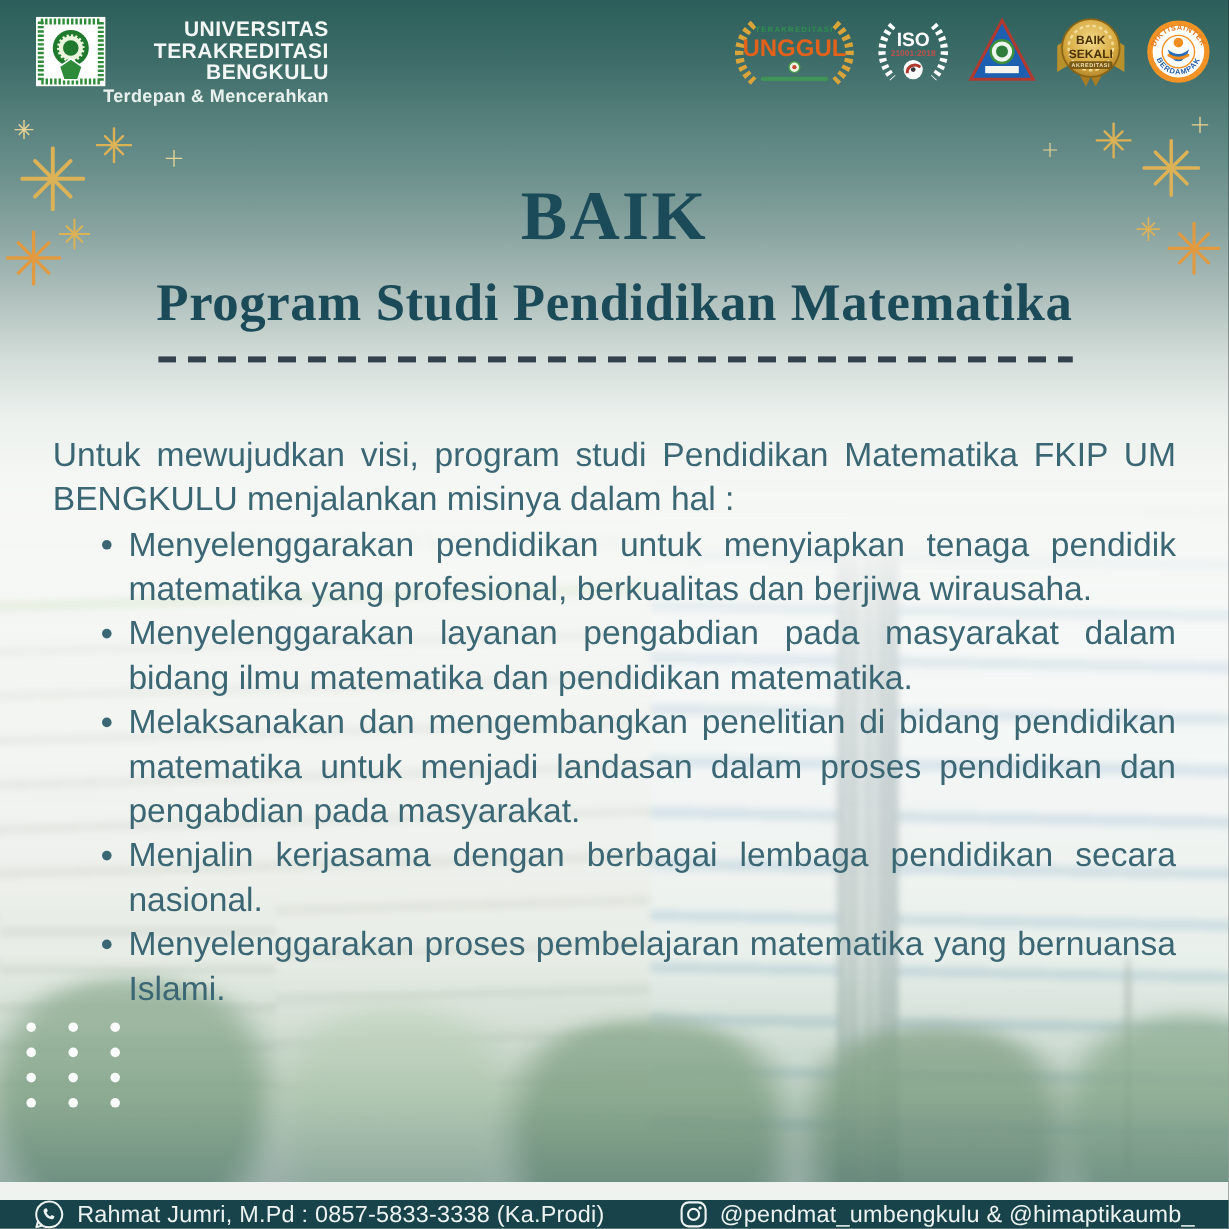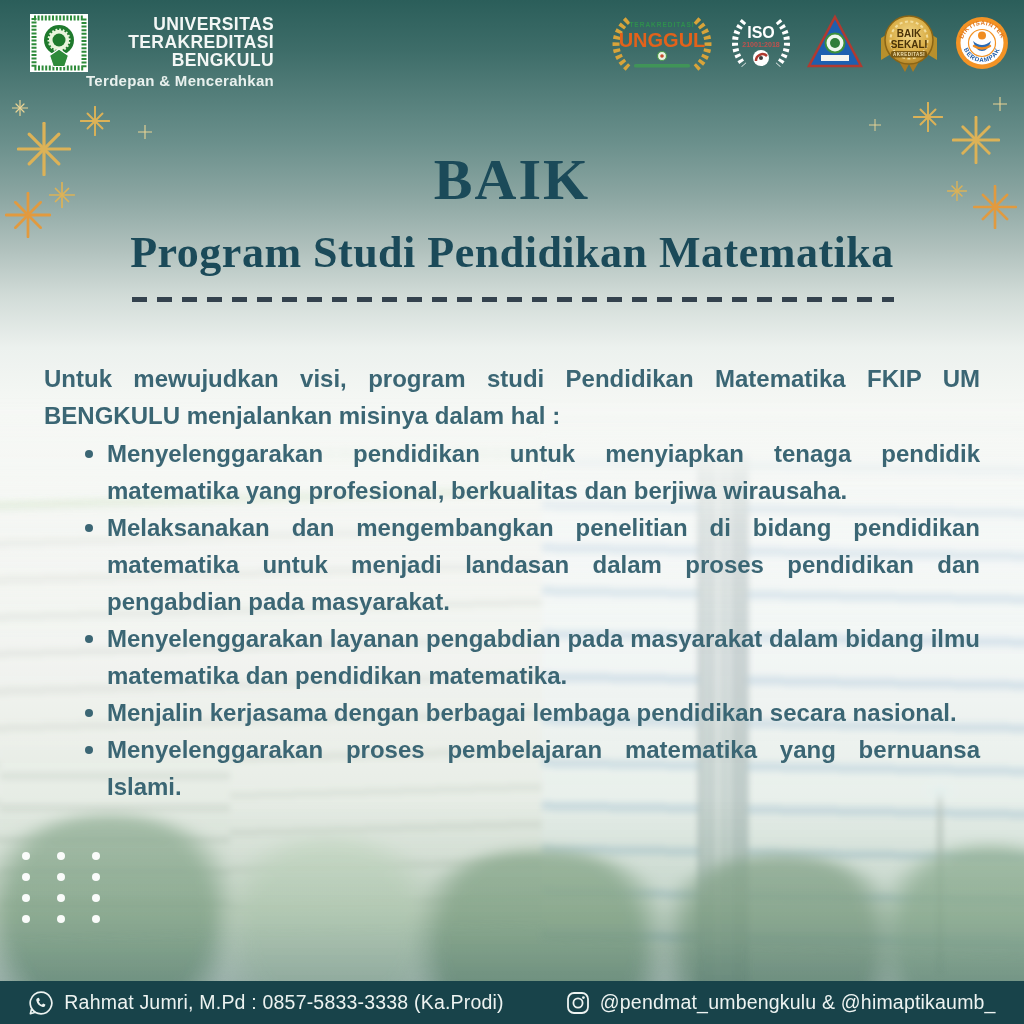--- a/index.html
+++ b/index.html
@@ -60,32 +60,32 @@
   .sp.g{color:#dcb257;} .sp.p{color:#e9d494;} .sp.o{color:#e19a3f;}
   
   .title{position:absolute;left:0;right:0;top:146px;text-align:center;
     font-family:"Liberation Serif",serif;color:#1b4a59;}
   .title h1{margin:0;font-size:58px;letter-spacing:2px;font-weight:700;}
   .title h2{margin:14px 0 0 0;font-size:44px;font-weight:700;letter-spacing:.5px;}
   .dashline{position:absolute;left:132px;top:297px;width:762px;height:5px;
     background:repeating-linear-gradient(90deg,#34424e 0 15px,transparent 15px 25px);}
   
   .content{position:absolute;left:44px;right:44px;top:360px;color:#3b6674;
-    font-size:24px;line-height:37px;font-weight:bold;}
+    font-size:28px;line-height:37px;}
   .intro{margin:0;text-align:justify;}
   ul.mission{margin:1px 0 0 0;padding:0;list-style:none;}
   ul.mission li{position:relative;margin:0 0 0 63px;text-align:justify;}
   ul.mission li::before{content:"";position:absolute;left:-22px;top:15px;width:8px;height:8px;
     border-radius:50%;background:#3b6674;}
   
   .dots{position:absolute;left:22px;top:852px;display:grid;
     grid-template-columns:repeat(3,8px);column-gap:27px;row-gap:13px;}
   .dots i{width:8px;height:8px;border-radius:50%;background:rgba(255,255,255,.95);}
   
-  .footer{position:absolute;left:0;right:0;bottom:0;height:43px;background:#18434a;
+  .footer{position:absolute;left:0;right:0;bottom:0;height:24px;background:#18434a;
     display:flex;align-items:center;justify-content:center;gap:62px;
     color:#edf3f1;font-size:19.5px;letter-spacing:.2px;}
   .f-item{display:flex;align-items:center;gap:10px;white-space:nowrap;}
 </style>
 </head>
 <body>
 
 <div class="canvas">
 
   <div class="photo">
@@ -300,22 +300,22 @@
   <div class="title">
     <h1>BAIK</h1>
     <h2>Program Studi Pendidikan Matematika</h2>
   </div>
   <div class="dashline"></div>
 
   <div class="content">
     <p class="intro">Untuk mewujudkan visi, program studi Pendidikan Matematika FKIP UM BENGKULU menjalankan misinya dalam hal :</p>
     <ul class="mission">
       <li>Menyelenggarakan pendidikan untuk menyiapkan tenaga pendidik matematika yang profesional, berkualitas dan berjiwa wirausaha.</li>
+      <li>Menyelenggarakan layanan pengabdian pada masyarakat dalam bidang ilmu matematika dan pendidikan matematika.</li>
       <li>Melaksanakan dan mengembangkan penelitian di bidang pendidikan matematika untuk menjadi landasan dalam proses pendidikan dan pengabdian pada masyarakat.</li>
-      <li>Menyelenggarakan layanan pengabdian pada masyarakat dalam bidang ilmu matematika dan pendidikan matematika.</li>
       <li>Menjalin kerjasama dengan berbagai lembaga pendidikan secara nasional.</li>
       <li>Menyelenggarakan proses pembelajaran matematika yang bernuansa Islami.</li>
     </ul>
   </div>
 
   <div class="dots">
     <i></i>
       <i></i>
       <i></i>
       <i></i>

